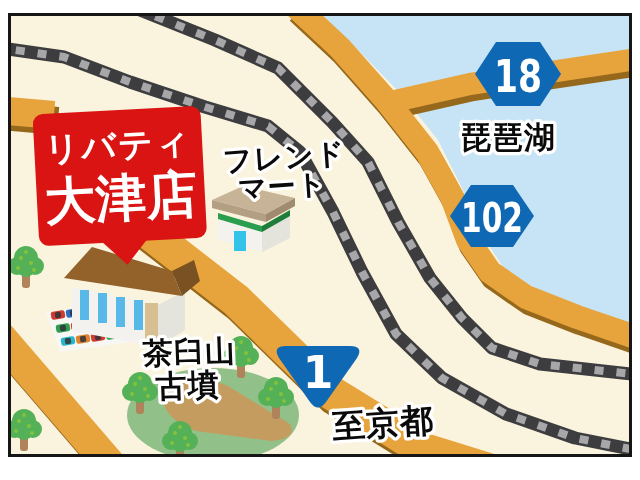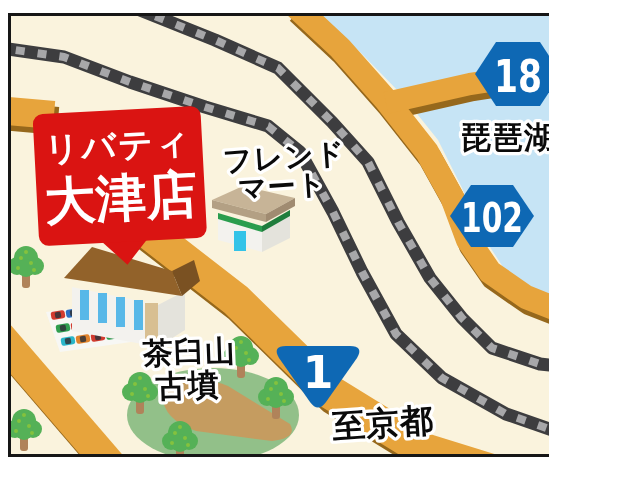--- a/index.html
+++ b/index.html
@@ -1,16 +1,16 @@
 <!DOCTYPE html>
 <html style="--background: #faf3dd; --lake: #c6e4f5; --road: #e7a43c; --road_shadow: #96681c; --rail_dark: #3d3d3f; --rail_light: #a7a7a9; --badge_blue: #0e68b4; --callout_red: #da1412; --tree_green: #55b157; --tree_dot: #84c23e; --tree_trunk: #b0835a; --kofun_green: #92c089; --kofun_inner: #c59c60; --roof_brown: #92622a; --roof_brown_dark: #7a5122; --wall_white: #f3f2ee; --wall_shade: #e4e3dc; --window_blue: #58b8e8; --door_tan: #d8bf92; --fm_roof: #c7b497; --fm_roof_edge: #b3a084; --fm_roof_dark: #a08b71; --fm_green: #2a9d4e; --fm_green_dark: #1f7d3c; --fm_door: #33c3e8; --car_red: #d23b2f; --car_blue: #2b6fc2; --car_green: #2f9e4f; --car_orange: #e0832c; --car_teal: #2ab6c9;"><head>
 <meta charset="utf-8">
 <style>
   html,body{margin:0;padding:0;background:#ffffff;}
-  .stage{position:relative;width:549px;height:480px;background:#fff;overflow:hidden;
+  .stage{position:relative;width:640px;height:480px;background:#fff;overflow:hidden;
          font-family:"DejaVu Sans",sans-serif;}
   svg{display:block}
   .bg{fill:var(--background)}
   .lake{fill:var(--lake)}
   .road{stroke:var(--road);fill:none;stroke-linejoin:round}
   .road-shadow{stroke:var(--road_shadow);fill:none;stroke-linejoin:round}
   .rail-base{stroke:var(--rail_dark);fill:none;stroke-linejoin:round}
   .rail-dash{stroke:var(--rail_light);fill:none;stroke-dasharray:9 13;stroke-linejoin:round}
   .badge{fill:var(--badge_blue)}
   .badge-num{fill:#ffffff;font-weight:bold;text-anchor:middle;dominant-baseline:central;

